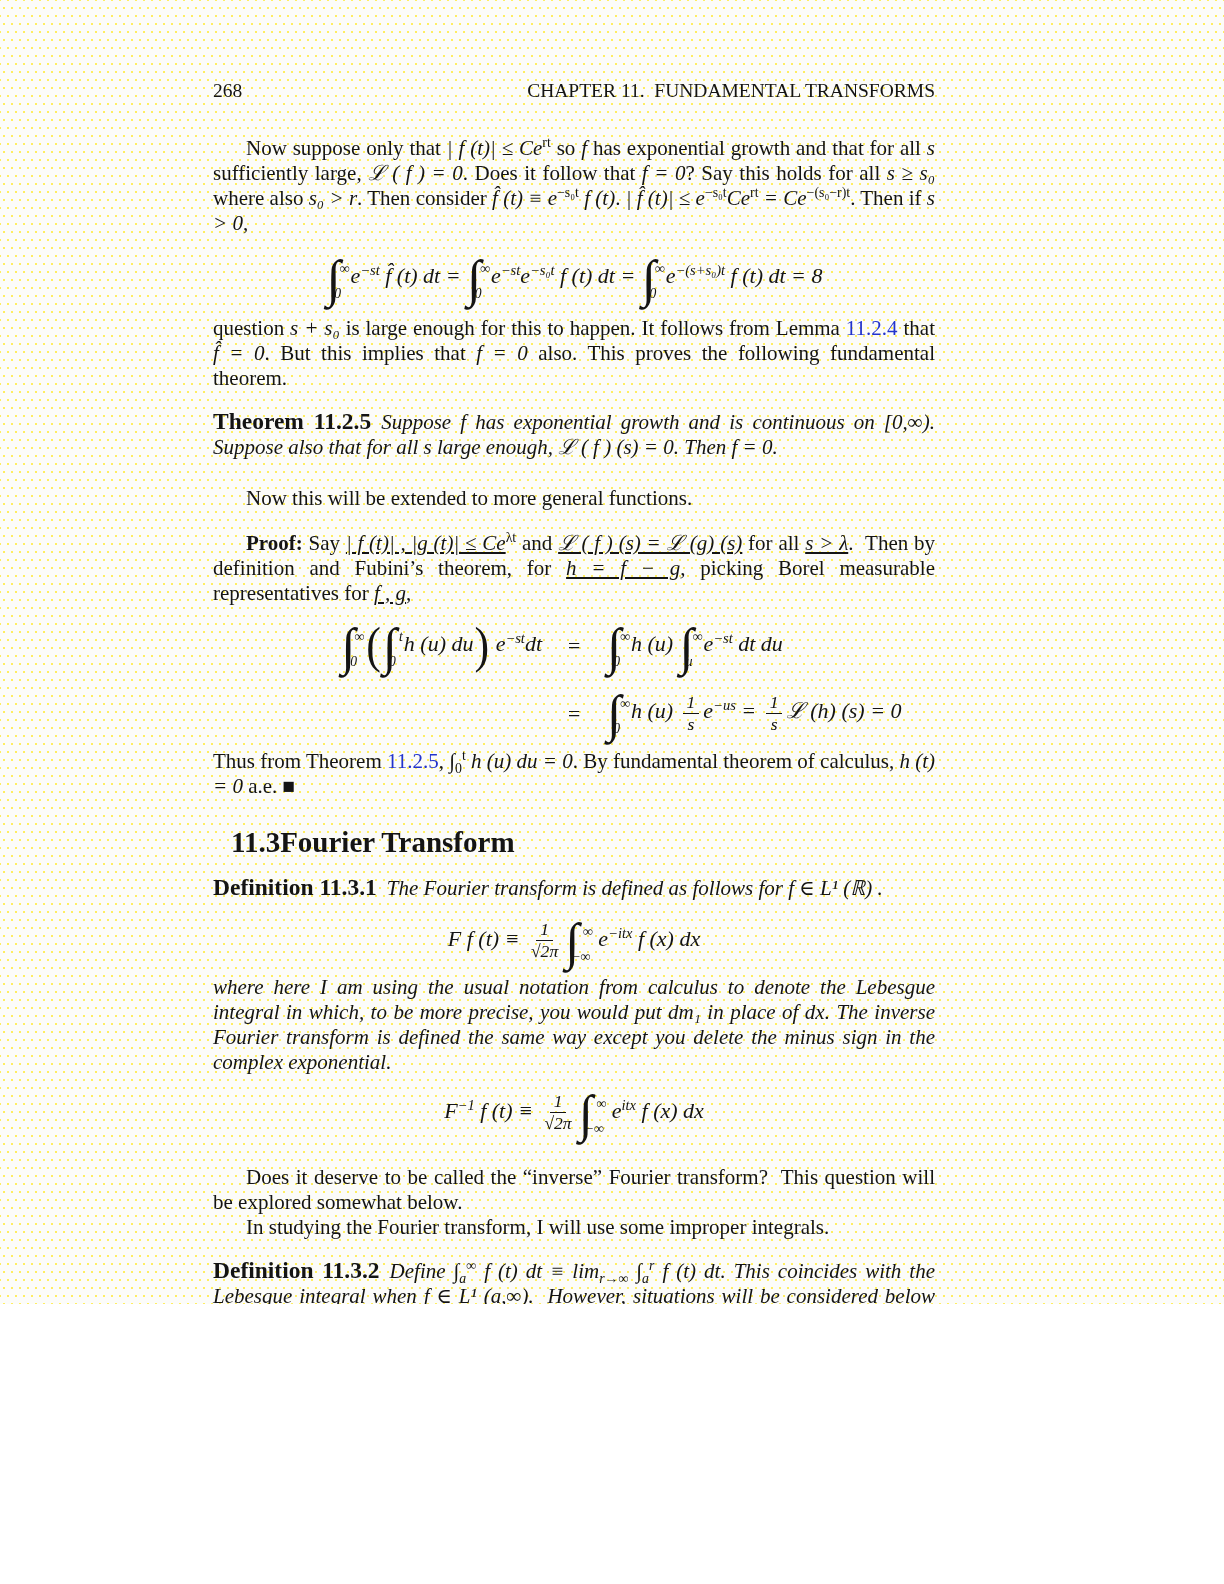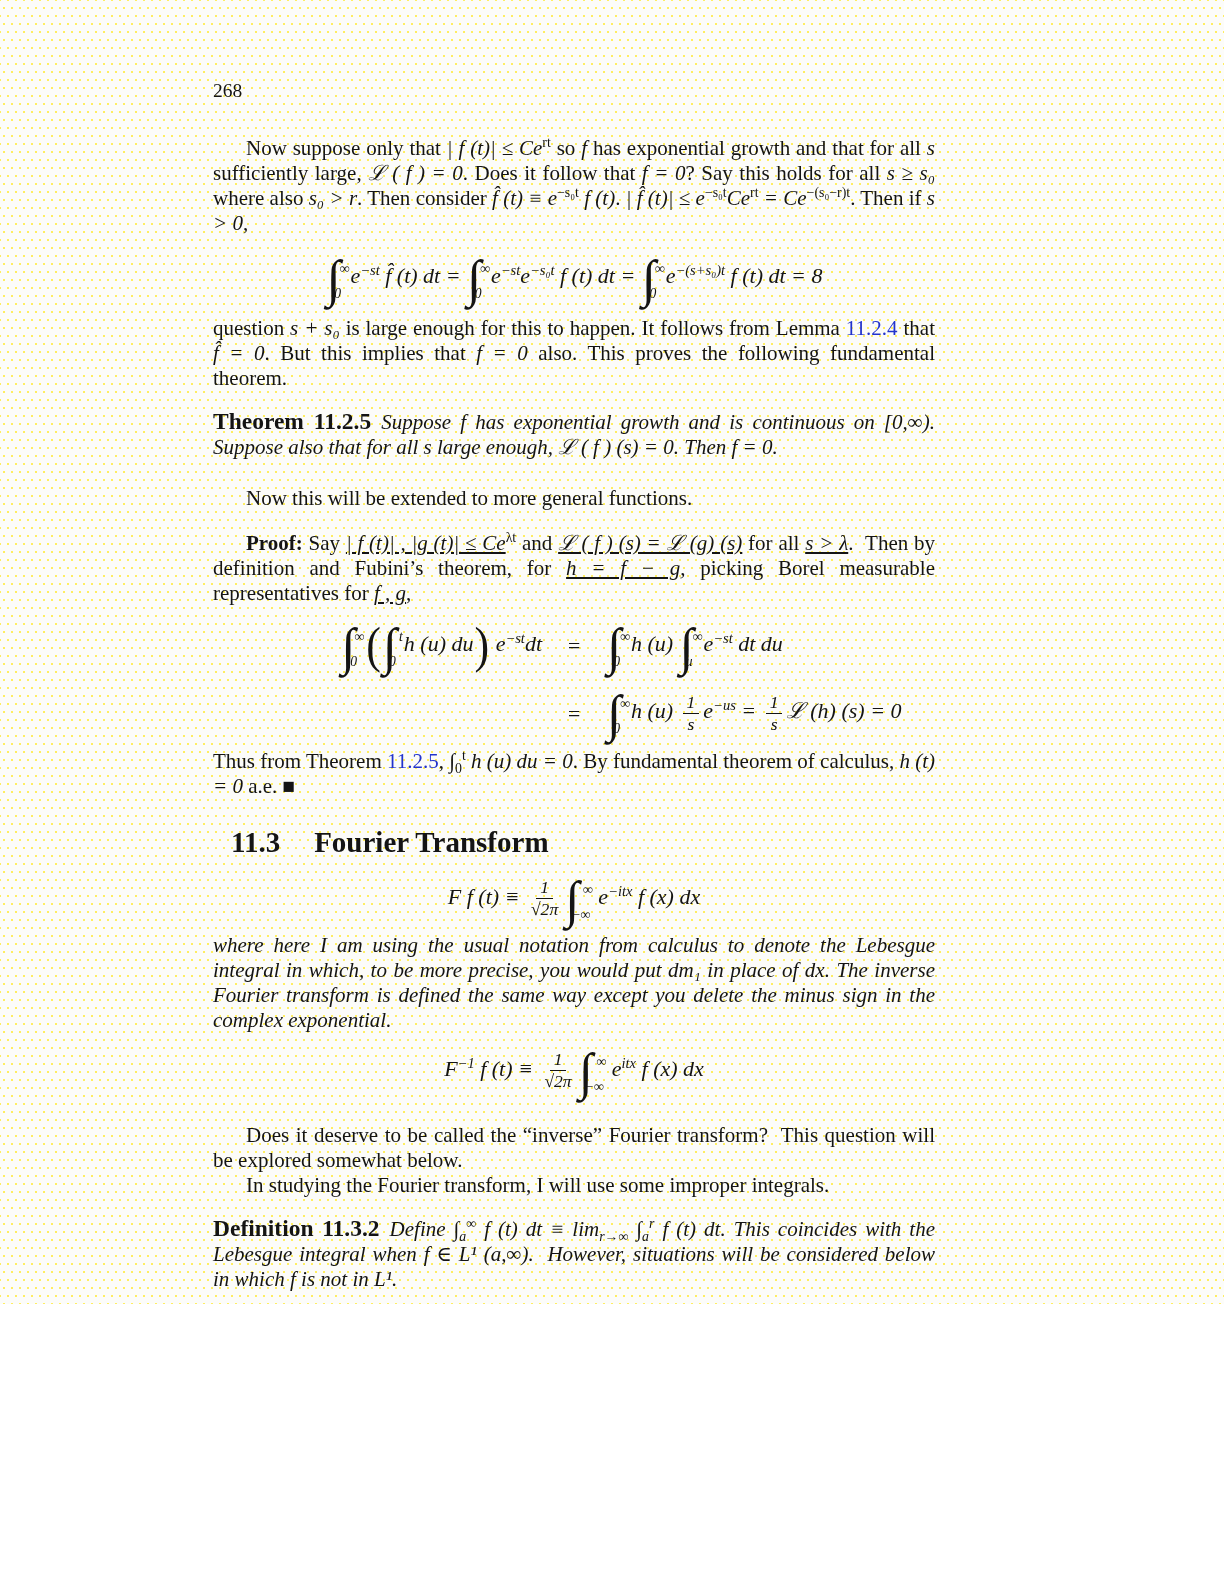--- a/index.html
+++ b/index.html
@@ -39,21 +39,21 @@
   .ilt{transform:translateX(3px);}
   .ilb{transform:translateX(-4px);}
   .mfrac{display:inline-flex;flex-direction:column;align-items:center;vertical-align:middle;font-size:0.8em;line-height:1.2;margin:0 4px;}
   .mnum{border-bottom:1.5px solid currentColor;padding:0 4px;}
   .mden{padding:0 2px;}
   .mbig{display:inline-block;vertical-align:middle;font-size:2em;line-height:0.9;font-style:normal;transform:scaleY(1.15);margin:0 1px;}
   .eqalign{display:grid;grid-template-columns:1fr 64px 1fr;row-gap:16px;align-items:center;font-style:italic;font-size:22px;}
   .eqalign .lhs{text-align:right;white-space:nowrap;}
   .eqalign .rel{text-align:center;}
   .eqalign .rhs{text-align:left;white-space:nowrap;}
-  .sec{display:flex;gap:34px;font-size:29px;font-weight:bold;padding-left:18px;text-align:center;line-height:34px;}
+  .sec{display:flex;font-size:29px;font-weight:bold;padding-left:18px;text-align:center;line-height:34px;}
   
   .m1{margin-top:33px;}
   .m2{margin-top:16px;margin-bottom:12px;}
   .m3{margin-top:18px;}
   .m4{margin-top:26px;}
   .m5{margin-top:16px;}
   .m6{margin-top:20px;}
   .m7{margin-top:14px;margin-bottom:10px;}
   .m8{margin-top:26px;}
   .m9{margin-top:16px;}
@@ -63,20 +63,21 @@
   .m14{margin-top:18px;}
 </style>
 </head>
 <body>
 
 <div class="page">
   <div class="content">
 
     <div class="hdr">
       <span>268</span>
+      <span>CHAPTER 11.&nbsp; FUNDAMENTAL TRANSFORMS</span>
     </div>
 
     <p class="ind m1"><span>Now suppose only that </span><span class="it">| f (t)| ≤ Ce</span><sup>rt</sup><span> so </span><span class="it">f</span><span> has exponential growth and that for all </span><span class="it">s</span><span> sufficiently large, </span><span class="it">ℒ ( f ) = 0</span><span>. Does it follow that </span><span class="it">f = 0</span><span>? Say this holds for all </span><span class="it">s ≥ s₀</span><span> where also </span><span class="it">s₀ &gt; r</span><span>. Then consider </span><span class="it">f̂ (t) ≡ e</span><sup>−s₀t</sup><span class="it"> f (t)</span><span>. </span><span class="it">| f̂ (t)| ≤ e</span><sup>−s₀t</sup><span class="it">Ce</span><sup>rt</sup><span class="it"> = Ce</span><sup>−(s₀−r)t</sup><span>. Then if </span><span class="it">s &gt; 0</span><span>,</span></p>
 
     <div class="eq m2"><span class="mint">
           <span class="ig">∫</span>
           <span class="ilim">
             <span class="ilt">∞</span>
             <span class="ilb">0</span>
           </span>
@@ -148,20 +149,21 @@
           </span><span class="mv">ℒ (h) (s) = 0</span></span>
     </div>
 
     <p><span>Thus from Theorem </span><span class="xref">11.2.5</span><span>, </span><span class="it">∫</span><sub>0</sub><sup>t</sup><span class="it"> h (u) du = 0</span><span>. By fundamental theorem of calculus, </span><span class="it">h (t) = 0</span><span> a.e. ■</span></p>
 
     <h2 class="sec m8">
         <span>11.3</span>
         <span>Fourier Transform</span>
       </h2>
 
+    <p class="m9"><span class="thm-head">Definition 11.3.1</span><span class="thm-body"><span class="it">The Fourier transform is defined as follows for f ∈ L¹ (ℝ) .</span></span></p>
 
     <div class="eq m10"><span class="mv">F f (t) ≡ </span><span class="mfrac">
           <span class="mnum">1</span>
           <span class="mden">√2π</span>
         </span><span class="mint">
           <span class="ig">∫</span>
           <span class="ilim">
             <span class="ilt">∞</span>
             <span class="ilb">−∞</span>
           </span>

